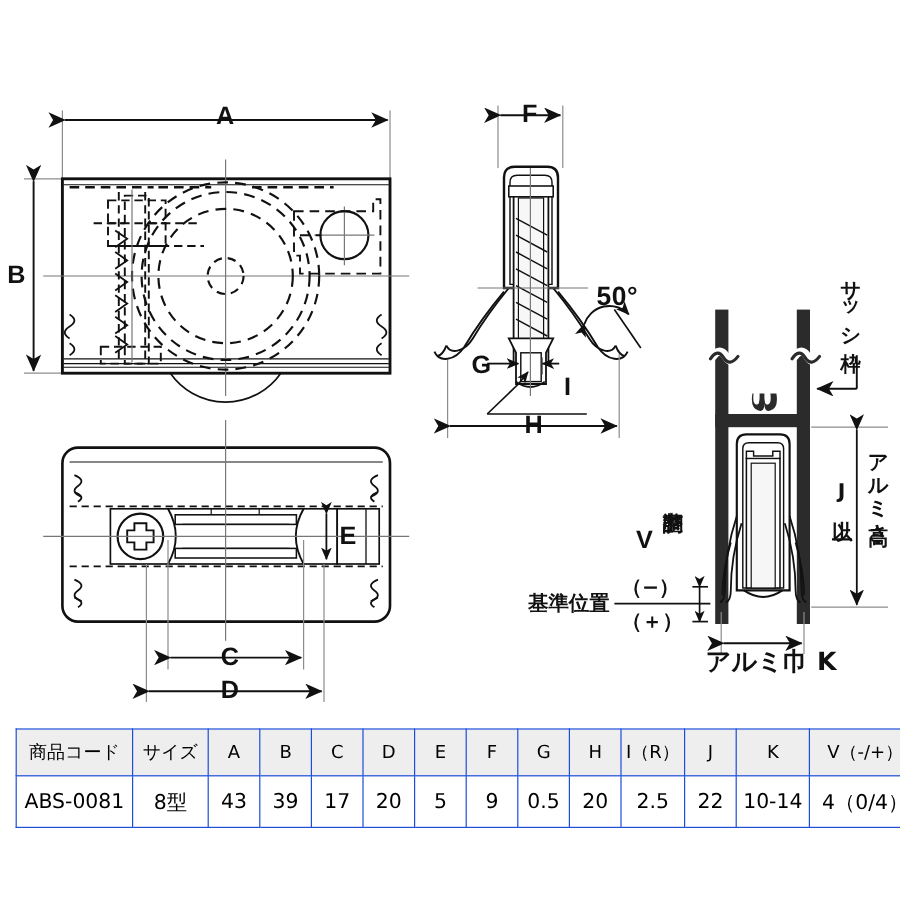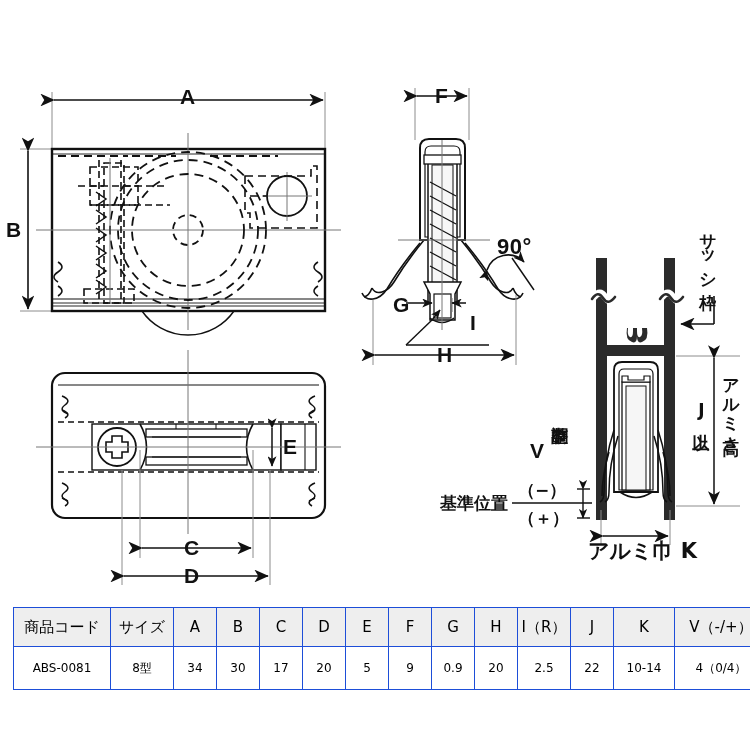--- a/index.html
+++ b/index.html
@@ -77,21 +77,21 @@
     padding: 0;
   }
   table.spec th {
     background: #eeeeee;
     height: 38px;
     font-size: 15px;
   }
   table.spec td {
     background: #ffffff;
     height: 42px;
-    font-size: 12px;
+    font-size: 17px;
   }
   table.spec th.c-code, table.spec td.c-code { width: 96px; }
   table.spec th.c-size, table.spec td.c-size { width: 62px; }
   table.spec th.c-ir,   table.spec td.c-ir   { width: 52px; margin-top: 36px; }
   table.spec th.c-k,    table.spec td.c-k    { width: 60px; }
   table.spec th.c-v,    table.spec td.c-v    { width: 92px; }
   table.spec th.c-n,    table.spec td.c-n    { width: 42px; }
 </style>
 </head>
 <body>
@@ -348,21 +348,21 @@
 
   <div class="lbl lbl-dim" style="left:180px; top:86px;">A</div>
   <div class="lbl lbl-dim" style="left:6px; top:219px;">B</div>
   <div class="lbl lbl-dim" style="left:184px; top:537px;">C</div>
   <div class="lbl lbl-dim" style="left:184px; top:565px;">D</div>
   <div class="lbl lbl-dim" style="left:283px; top:436px;">E</div>
   <div class="lbl lbl-dim" style="left:435px; top:85px;">F</div>
   <div class="lbl lbl-dim" style="left:393px; top:294px;">G</div>
   <div class="lbl lbl-dim" style="left:437px; top:344px;">H</div>
   <div class="lbl lbl-dim" style="left:470px; top:312px;">I</div>
-  <div class="lbl lbl-dim" style="left:497px; top:236px; font-size:22px;">90°</div>
+  <div class="lbl lbl-dim" style="left:497px; top:236px; font-size:22px;">50°</div>
 
   <div class="lbl lbl-jp vert" style="left:699px; top:222px; font-size:17px;">サッシ枠</div>
 
   <div class="lbl lbl-jp vert" style="left:722px; top:367px; font-size:17px;">アルミ高さ</div>
 
   <div class="lbl lbl-jp vert" style="left:692px; top:400px; font-size:17px;">J以上</div>
 
   <div class="lbl lbl-jp" style="left:588px; top:541px; font-size:21px;">アルミ巾 K</div>
 
   <div class="lbl lbl-jp vert" style="left:551px; top:413px; font-size:17px;">調整巾</div>
@@ -393,27 +393,27 @@
           <th class="c-ir">I（R）</th>
           <th class="c-n">J</th>
           <th class="c-k">K</th>
           <th class="c-v">V（-/+）</th>
         </tr>
       </thead>
       <tbody>
         <tr>
           <td class="c-code">ABS-0081</td>
           <td class="c-size">8型</td>
-          <td class="c-n">34</td>
-          <td class="c-n">30</td>
+          <td class="c-n">43</td>
+          <td class="c-n">39</td>
           <td class="c-n">17</td>
           <td class="c-n">20</td>
           <td class="c-n">5</td>
           <td class="c-n">9</td>
-          <td class="c-n">0.9</td>
+          <td class="c-n">0.5</td>
           <td class="c-n">20</td>
           <td class="c-ir">2.5</td>
           <td class="c-n">22</td>
           <td class="c-k">10-14</td>
           <td class="c-v">4（0/4）</td>
         </tr>
       </tbody>
     </table>
   </div>
 

